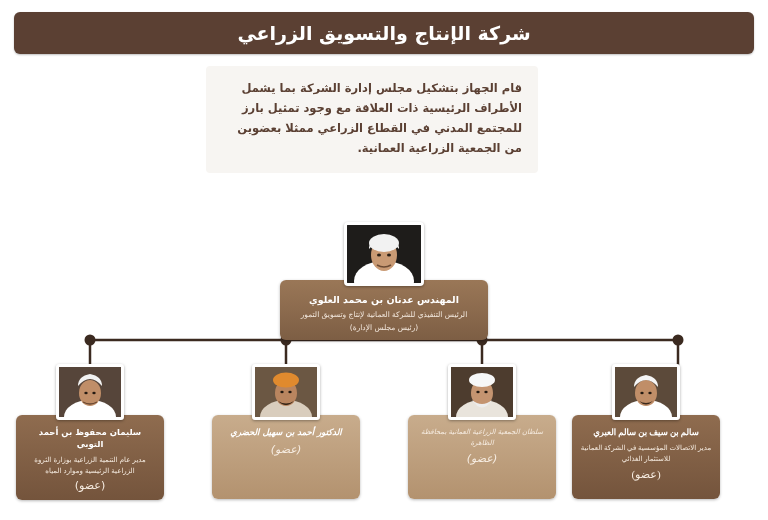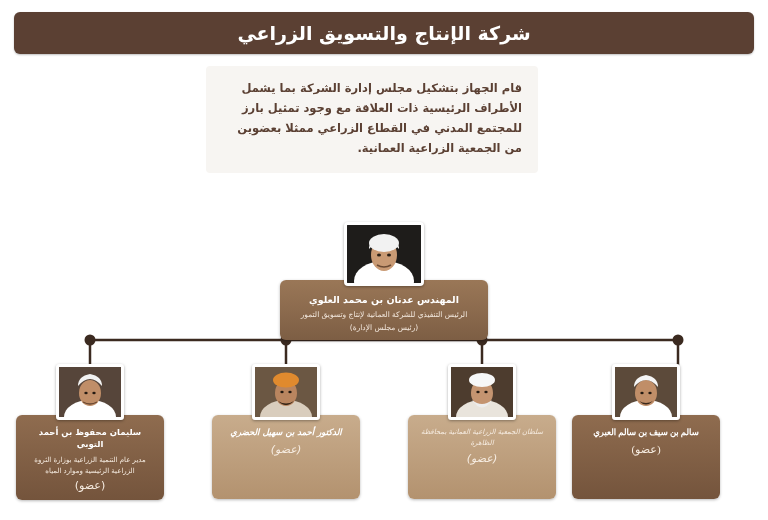--- a/index.html
+++ b/index.html
@@ -222,20 +222,21 @@
         <ellipse cx="31" cy="50" rx="26" ry="17" fill="#ffffff"></ellipse>
         <ellipse cx="31" cy="26" rx="11" ry="13" fill="#c08e68"></ellipse>
         <path d="M19 20 Q31 6 43 20 Q43 10 31 8 Q19 10 19 20 Z" fill="#f5f5f5"></path>
         <ellipse cx="27" cy="26" rx="1.7" ry="1.3" fill="#241a12"></ellipse>
         <ellipse cx="35" cy="26" rx="1.7" ry="1.3" fill="#241a12"></ellipse>
         <path d="M24 34 Q31 38 38 34 Q31 41 24 34 Z" fill="#3a2a1d"></path>
       </svg>
     </div>
     <div class="card card-brown">
       <div class="m-name">سالم بن سيف بن سالم العبري</div>
+      <div class="m-role">مدير الاتصالات المؤسسية في الشركة العمانية للاستثمار الغذائي</div>
       <div class="m-tag">(عضو)</div>
     </div>
   </div>
 
   <div class="member" style="left:408px;">
     <div class="photo">
       <svg class="face" viewBox="0 0 62 50" preserveAspectRatio="xMidYMid slice">
         <rect width="62" height="50" fill="#4d3c2e"></rect>
         <ellipse cx="31" cy="50" rx="26" ry="17" fill="#e9e4dc"></ellipse>
         <ellipse cx="31" cy="26" rx="11" ry="13" fill="#c49470"></ellipse>

